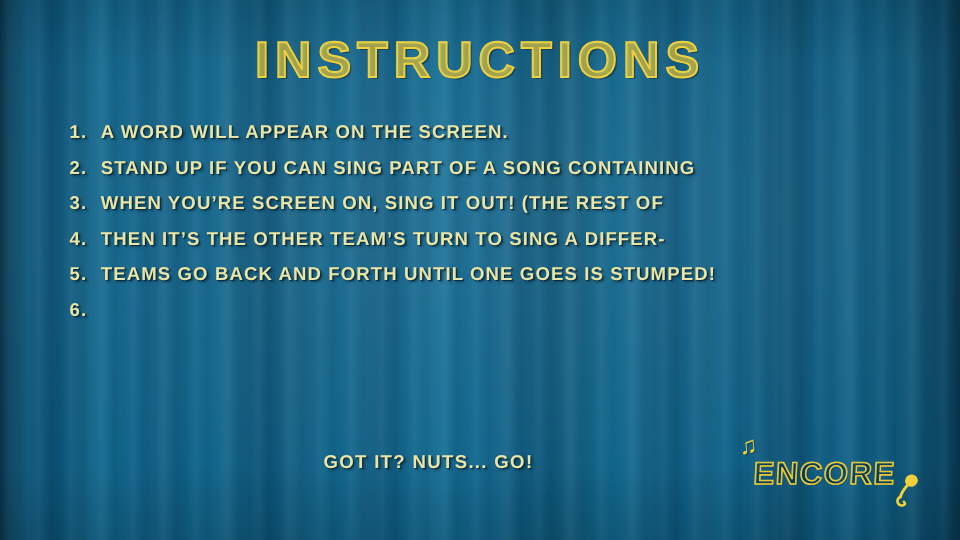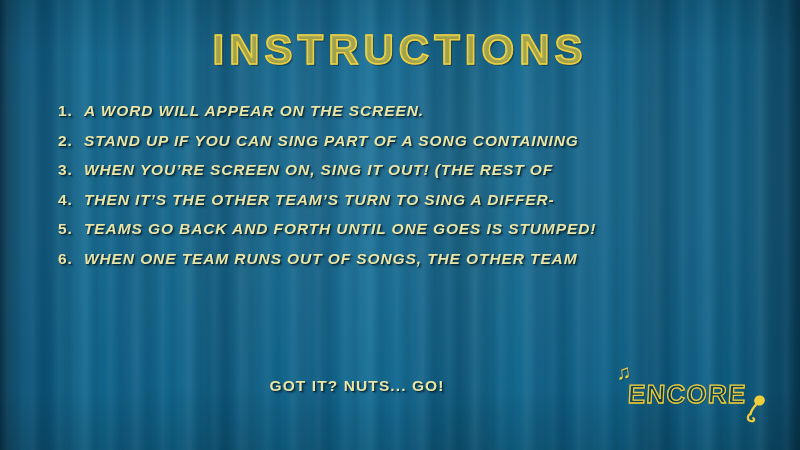--- a/index.html
+++ b/index.html
@@ -140,21 +140,20 @@
     width: 26px;
     flex: 0 0 26px;
     text-align: left;
   }
   .lines {
     flex: 1 1 auto;
   }
   .ln {
     display: block;
     white-space: pre;
-    font-style: italic;
   }
   .ln.cont {
     margin-left: 6px;
   }
 
   .body-text,
   .num,
   .ln,
   .closer {
     font-family: "Liberation Sans", sans-serif;
@@ -280,21 +279,20 @@
       <div class="list-item">
         <span class="num">5.</span>
         <span class="lines">
           <span class="ln">TEAMS GO BACK AND FORTH UNTIL ONE GOES IS STUMPED!</span>
         </span>
       </div>
 
       <div class="list-item">
         <span class="num">6.</span>
         <span class="lines">
-          <span class="ln">WHEN ONE TEAM RUNS OUT OF SONGS, THE OTHER TEAM</span>
         </span>
       </div>
 
     </div>
 
     <div class="closer">GOT IT? NUTS... GO!</div>
 
     <div class="logo">
       <span class="logo-note">♫</span>
       <span class="logo-word">ENCORE</span>

